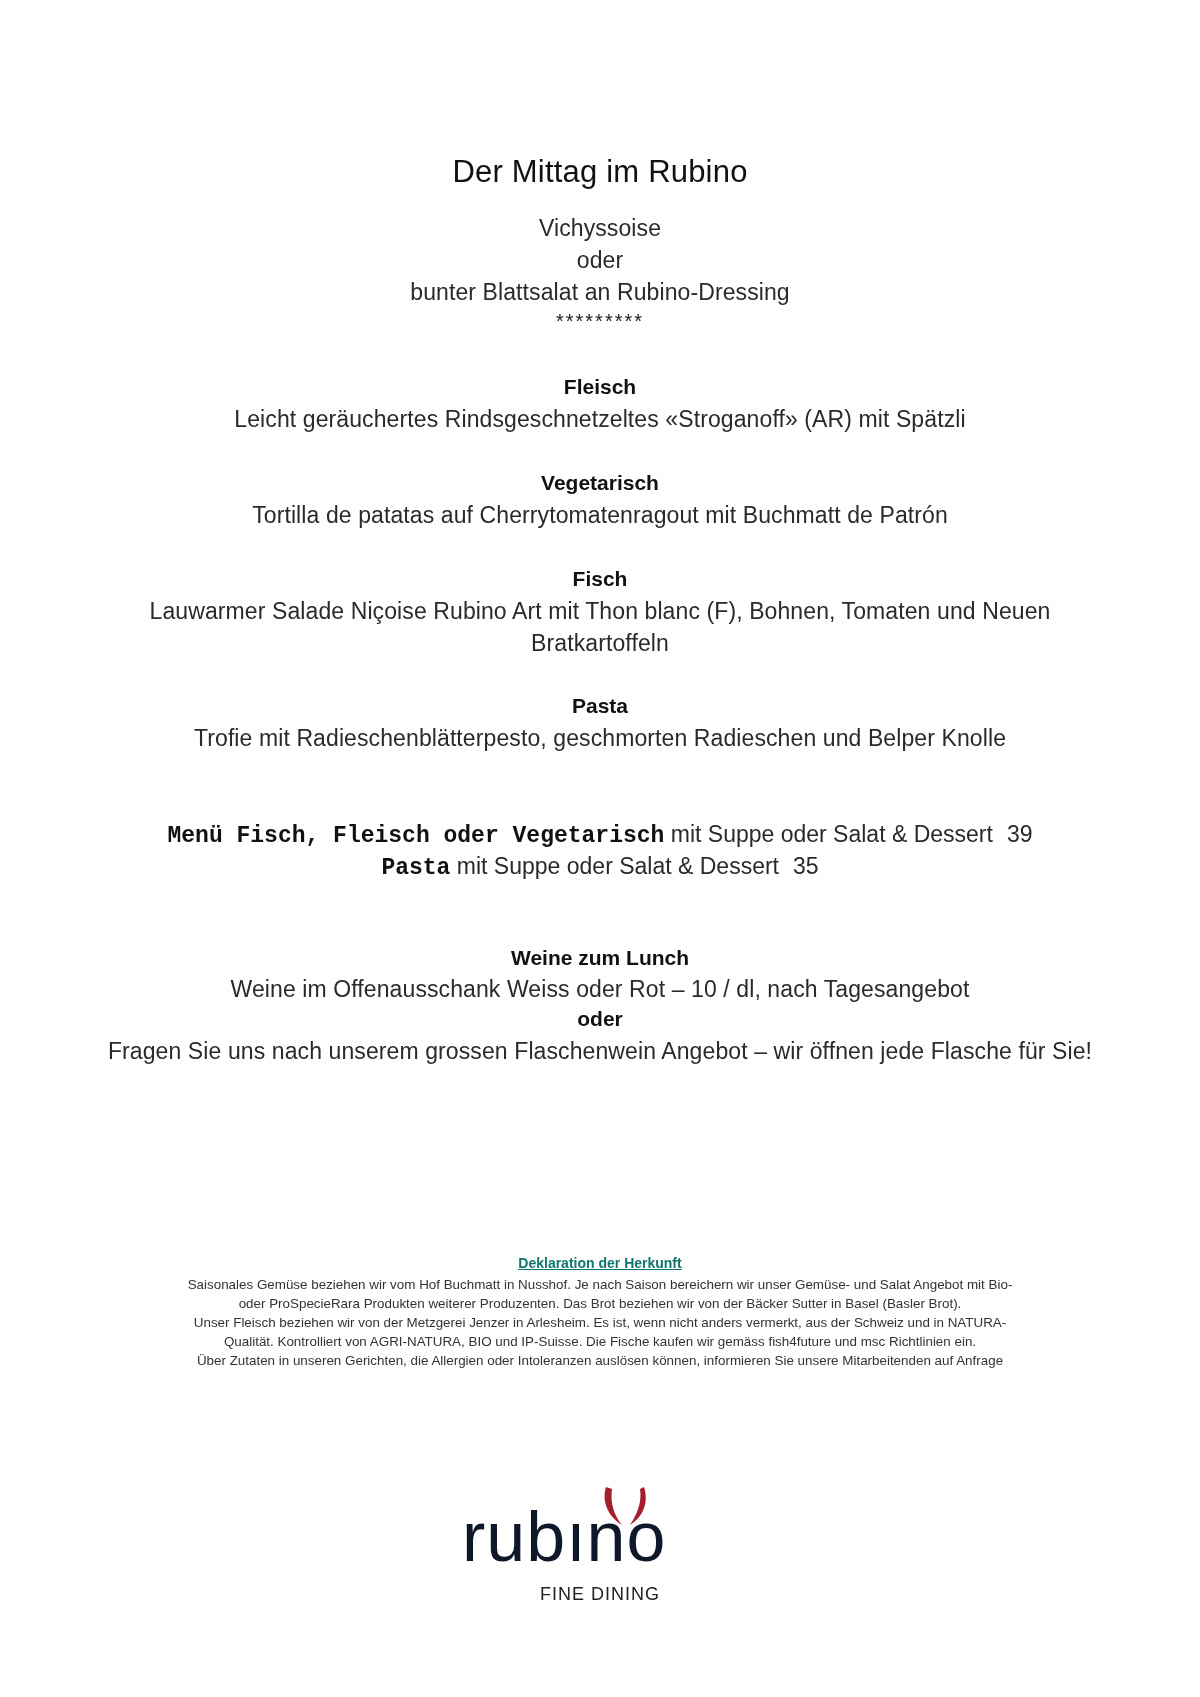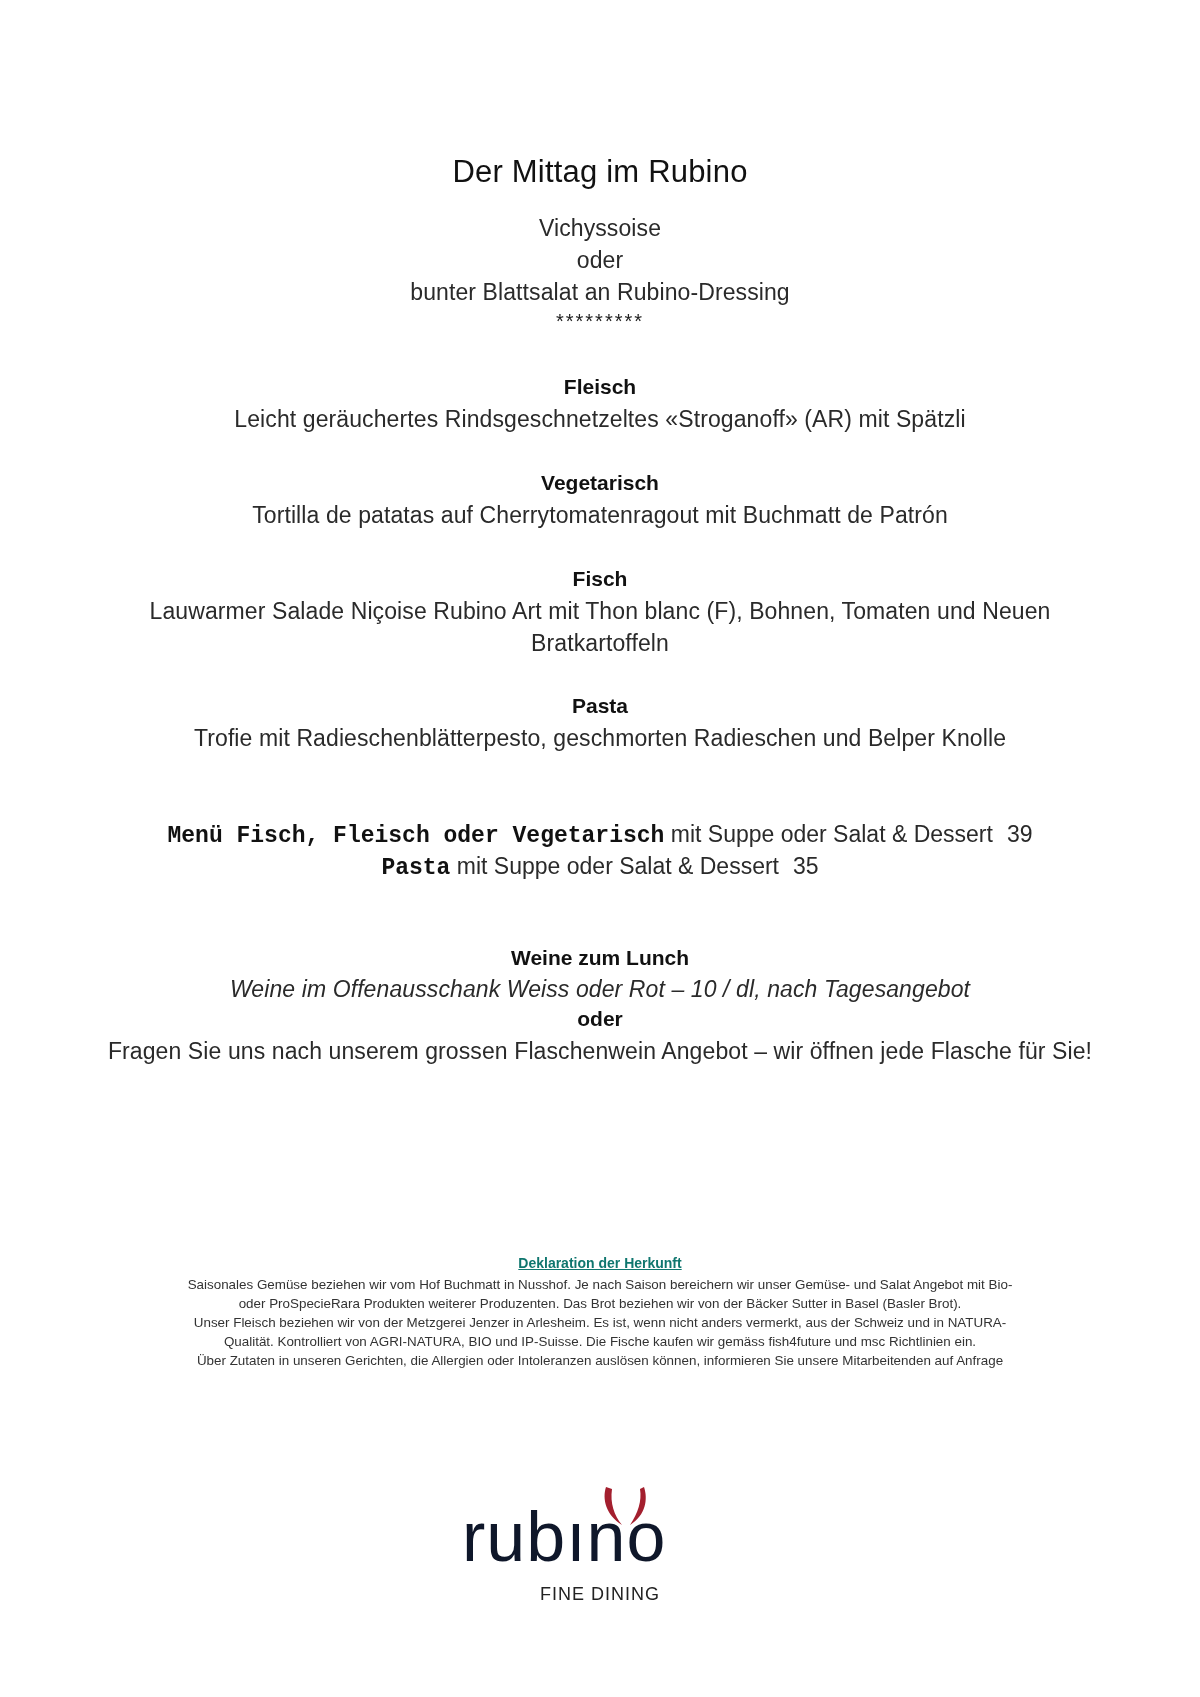--- a/index.html
+++ b/index.html
@@ -121,21 +121,21 @@
   <div class="abs light" style="top:717px;">Trofie mit Radieschenblätterpesto, geschmorten Radieschen und Belper Knolle</div>
 
   <div class="abs price-line" style="top:813px;">
     <span class="bold">Menü Fisch, Fleisch oder Vegetarisch</span><span> mit Suppe oder Salat &amp; Dessert</span><span class="price-num">39</span>
   </div>
   <div class="abs price-line" style="top:845px;">
     <span class="bold">Pasta</span><span> mit Suppe oder Salat &amp; Dessert</span><span class="price-num">35</span>
   </div>
 
   <div class="abs heading" style="top:938px;">Weine zum Lunch</div>
-  <div class="abs light" style="top:968px;font-style:italic;">Weine im Offenausschank Weiss oder Rot – 10 / dl, nach Tagesangebot</div>
+  <div class="abs light" style="top:968px;">Weine im Offenausschank Weiss oder Rot – 10 / dl, nach Tagesangebot</div>
   <div class="abs heading" style="top:999px; font-weight:bold;">oder</div>
   <div class="abs light" style="top:1030px;">Fragen Sie uns nach unserem grossen Flaschenwein Angebot – wir öffnen jede Flasche für Sie!</div>
 
   <div class="abs foot-head" style="top:1247px;">Deklaration der Herkunft</div>
   <div class="abs foot" style="top:1267px;">Saisonales Gemüse beziehen wir vom Hof Buchmatt in Nusshof. Je nach Saison bereichern wir unser Gemüse- und Salat Angebot mit Bio-</div>
   <div class="abs foot" style="top:1286px;">oder ProSpecieRara Produkten weiterer Produzenten. Das Brot beziehen wir von der Bäcker Sutter in Basel (Basler Brot).</div>
   <div class="abs foot" style="top:1305px;">Unser Fleisch beziehen wir von der Metzgerei Jenzer in Arlesheim. Es ist, wenn nicht anders vermerkt, aus der Schweiz und in NATURA-</div>
   <div class="abs foot" style="top:1324px;">Qualität. Kontrolliert von AGRI-NATURA, BIO und IP-Suisse. Die Fische kaufen wir gemäss fish4future und msc Richtlinien ein.</div>
   <div class="abs foot" style="top:1343px;">Über Zutaten in unseren Gerichten, die Allergien oder Intoleranzen auslösen können, informieren Sie unsere Mitarbeitenden auf Anfrage</div>
 

